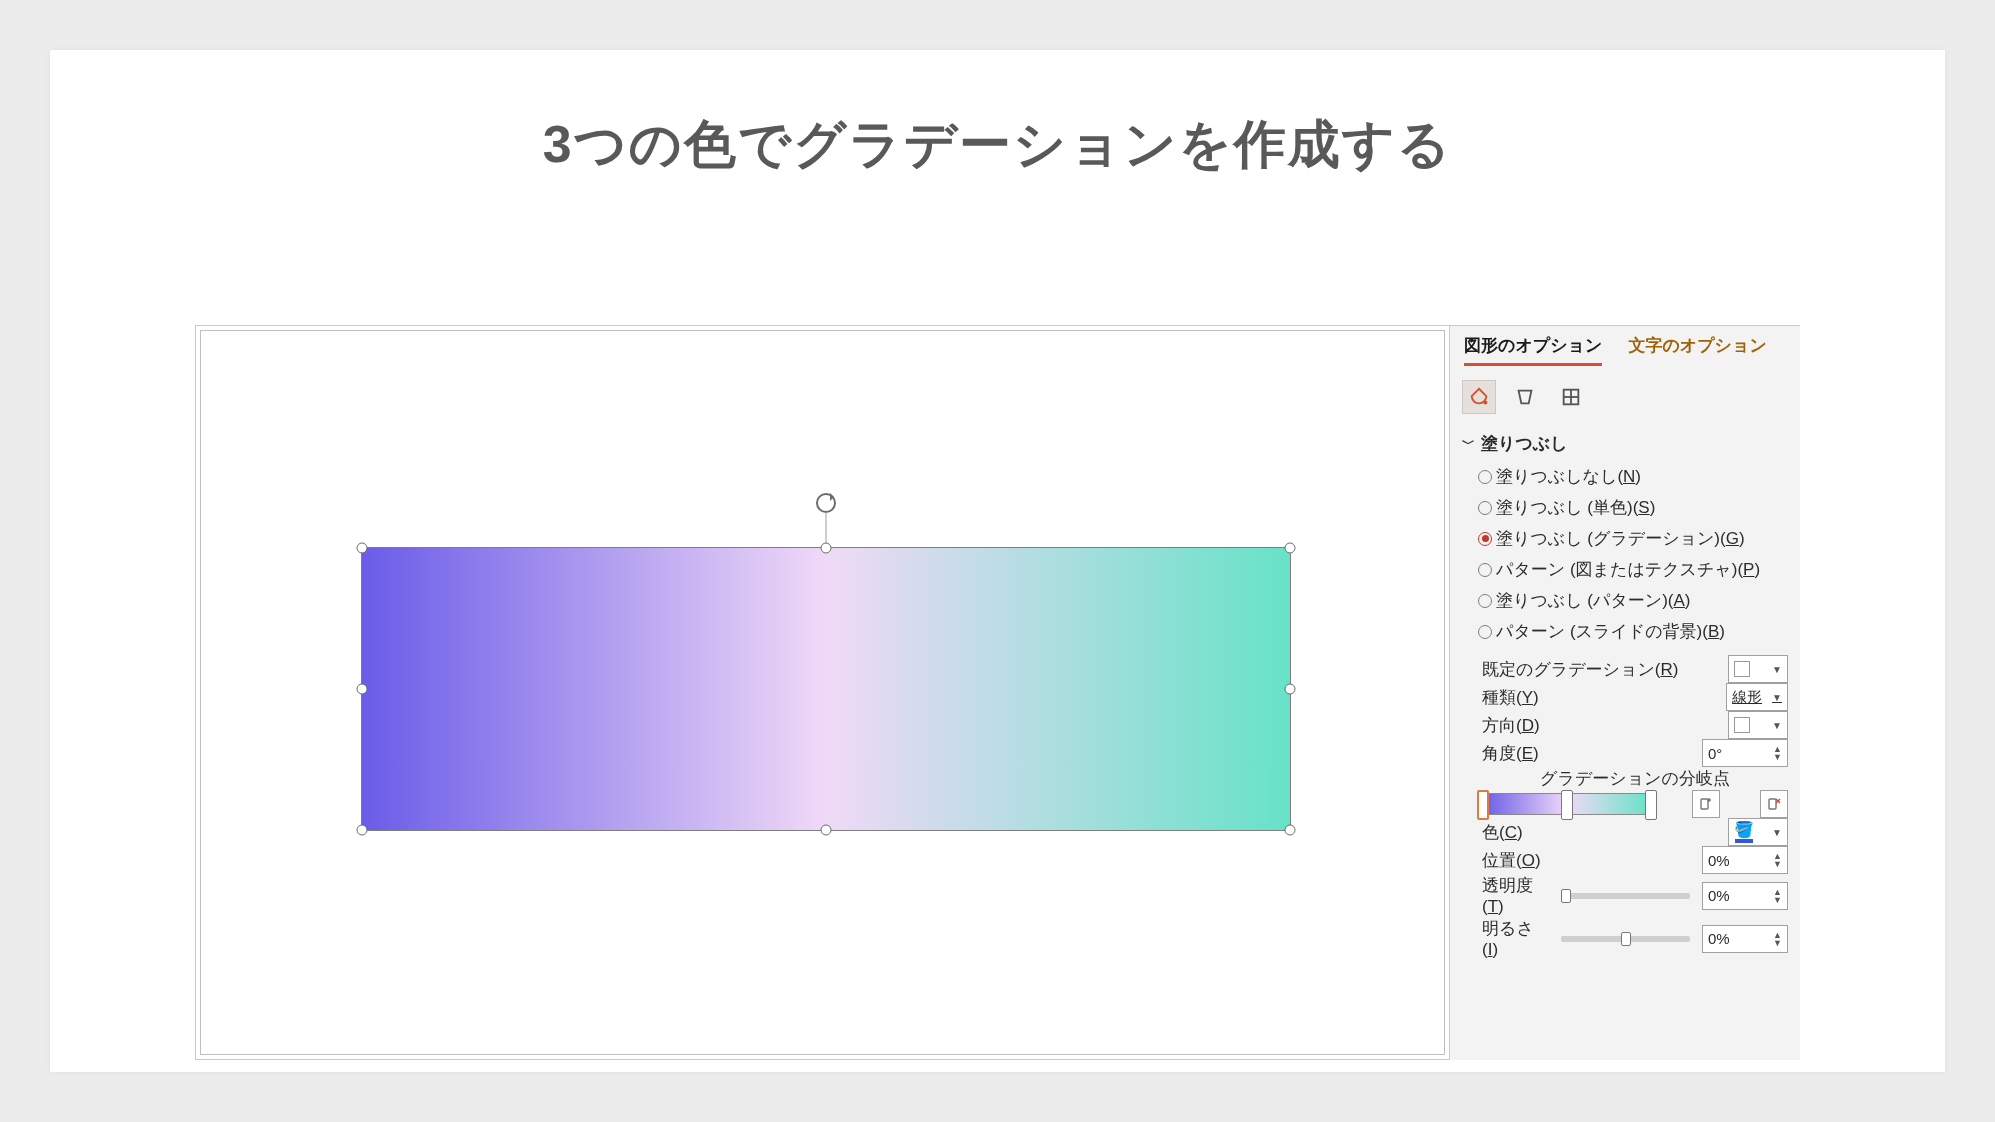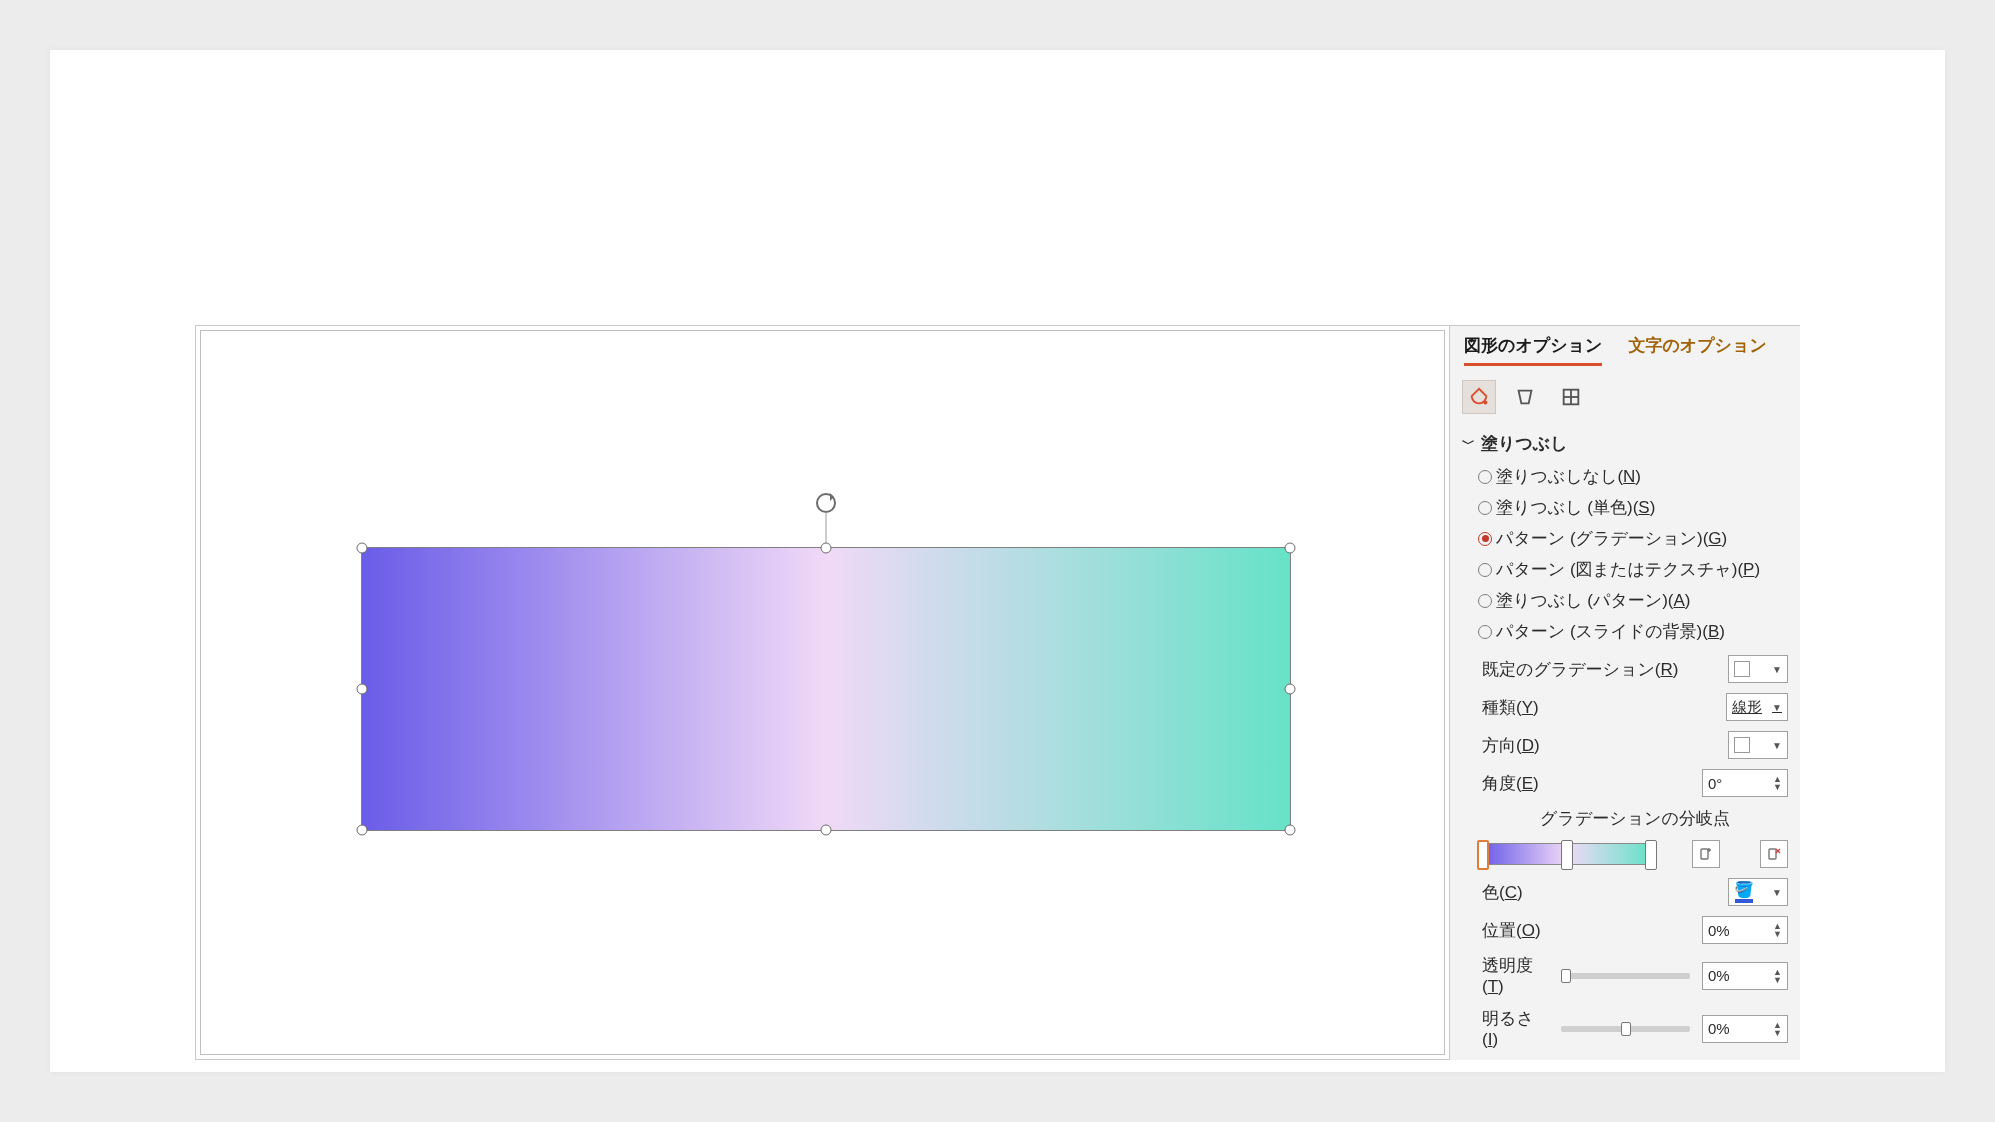--- a/index.html
+++ b/index.html
@@ -119,21 +119,21 @@
   .radio-list{padding:4px 0 8px 28px;display:flex;flex-direction:column;gap:8px;font-size:17px;}
   .radio-item{display:flex;align-items:center;gap:4px;cursor:pointer;}
   .radio{
     width:14px;height:14px;border:1px solid #7d7d7d;border-radius:50%;
     display:inline-flex;align-items:center;justify-content:center;flex:0 0 auto;
   }
   .radio.checked{border-color:var(--pp-radio);}
   .radio.checked::after{content:"";width:7px;height:7px;background:var(--pp-radio);border-radius:50%;}
   .ul{text-decoration:underline;}
 
-  .prop-rows{padding:4px 12px 0 32px;display:flex;flex-direction:column;gap:10px;font-size:17px;}
+  .prop-rows{padding:4px 12px 0 32px;display:flex;flex-direction:column;font-size:17px;}
   .prop-row{display:flex;align-items:center;justify-content:space-between;gap:10px;}
   .prop-row .lbl{flex:1;}
   .combo,.spin,.swatchbtn{
     height:28px;background:#fff;border:1px solid var(--pp-border-dark);
     display:flex;align-items:center;padding:0 5px;font-size:15px;min-width:60px;
     cursor:pointer;
   }
   .combo{gap:6px;text-decoration:underline;}
   .combo .dd,.swatchbtn .dd{font-size:10px;color:#555;margin-left:auto;padding-left:4px;}
   .swatchbtn .sw{width:16px;height:16px;border:1px solid #999;background:#fff;margin-right:2px;}
@@ -170,20 +170,21 @@
   .colorbtn .bucket{font-size:16px;line-height:1;}
   .colorbtn .stripe{height:4px;width:18px;background:#3558d6;margin-top:1px;}
   .colorbtn{flex-direction:column;align-items:center;justify-content:center;gap:0;}
 
 </style>
 </head>
 <body>
 
 <div class="stage">
   <div class="card">
+    <div class="title">3つの色でグラデーションを作成する</div>
 
     <div class="workarea">
 
       <div class="canvas-wrap">
         <div class="canvas-inner">
           <div class="shape">
             <span class="rot-handle"></span>
             <span class="rot-stem"></span>
             <span class="sel-handle" style="left:0;top:0"></span>
             <span class="sel-handle" style="left:50%;top:0"></span>
@@ -234,21 +235,21 @@
           <label class="radio-item">
             <span class="radio"></span>
             <span><span>塗りつぶしなし</span>(<span class="ul">N</span>)</span>
           </label>
           <label class="radio-item">
             <span class="radio"></span>
             <span><span>塗りつぶし (単色)</span>(<span class="ul">S</span>)</span>
           </label>
           <label class="radio-item">
             <span class="radio checked"></span>
-            <span><span>パターン (グラデーション)</span>(<span class="ul">G</span>)</span>
+            <span><span>塗りつぶし (グラデーション)</span>(<span class="ul">G</span>)</span>
           </label>
           <label class="radio-item">
             <span class="radio"></span>
             <span><span>パターン (図またはテクスチャ)</span>(<span class="ul">P</span>)</span>
           </label>
           <label class="radio-item">
             <span class="radio"></span>
             <span><span>塗りつぶし (パターン)</span>(<span class="ul">A</span>)</span>
           </label>
           <label class="radio-item">

